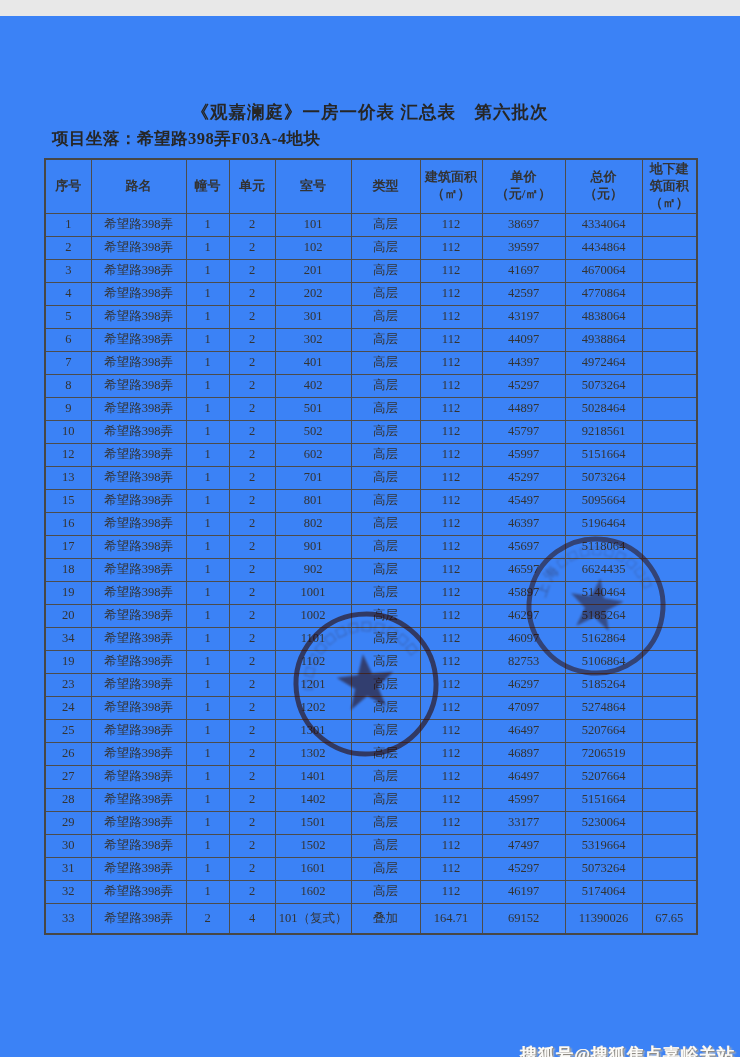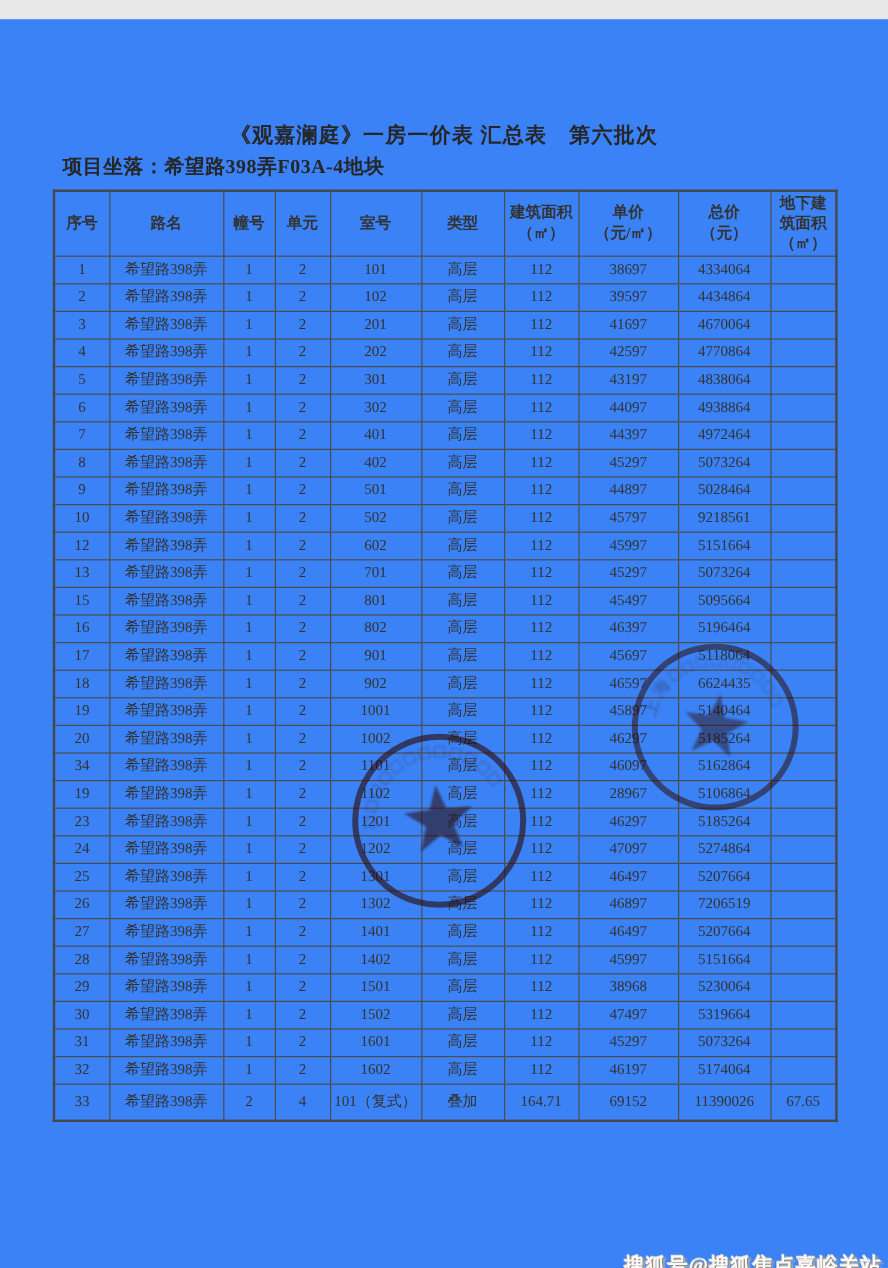--- a/index.html
+++ b/index.html
@@ -312,21 +312,21 @@
           <td></td>
         </tr>
         <tr>
           <td>19</td>
           <td>希望路398弄</td>
           <td>1</td>
           <td>2</td>
           <td>1102</td>
           <td>高层</td>
           <td>112</td>
-          <td>28967</td>
+          <td>82753</td>
           <td>5106864</td>
           <td></td>
         </tr>
         <tr>
           <td>23</td>
           <td>希望路398弄</td>
           <td>1</td>
           <td>2</td>
           <td>1201</td>
           <td>高层</td>
@@ -396,21 +396,21 @@
           <td></td>
         </tr>
         <tr>
           <td>29</td>
           <td>希望路398弄</td>
           <td>1</td>
           <td>2</td>
           <td>1501</td>
           <td>高层</td>
           <td>112</td>
-          <td>38968</td>
+          <td>33177</td>
           <td>5230064</td>
           <td></td>
         </tr>
         <tr>
           <td>30</td>
           <td>希望路398弄</td>
           <td>1</td>
           <td>2</td>
           <td>1502</td>
           <td>高层</td>

